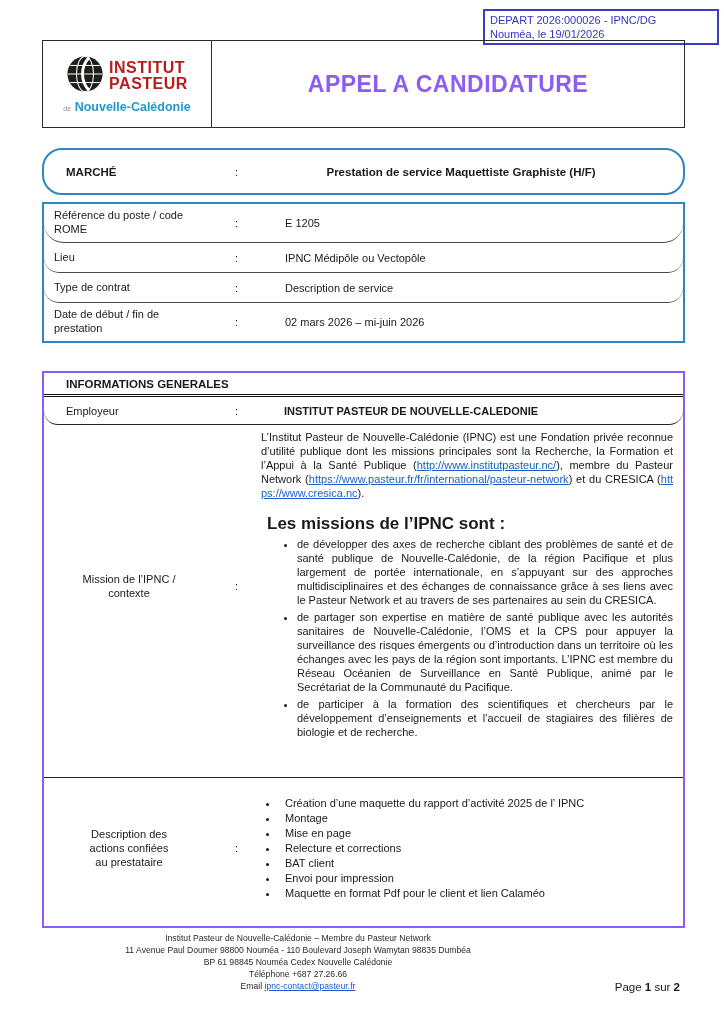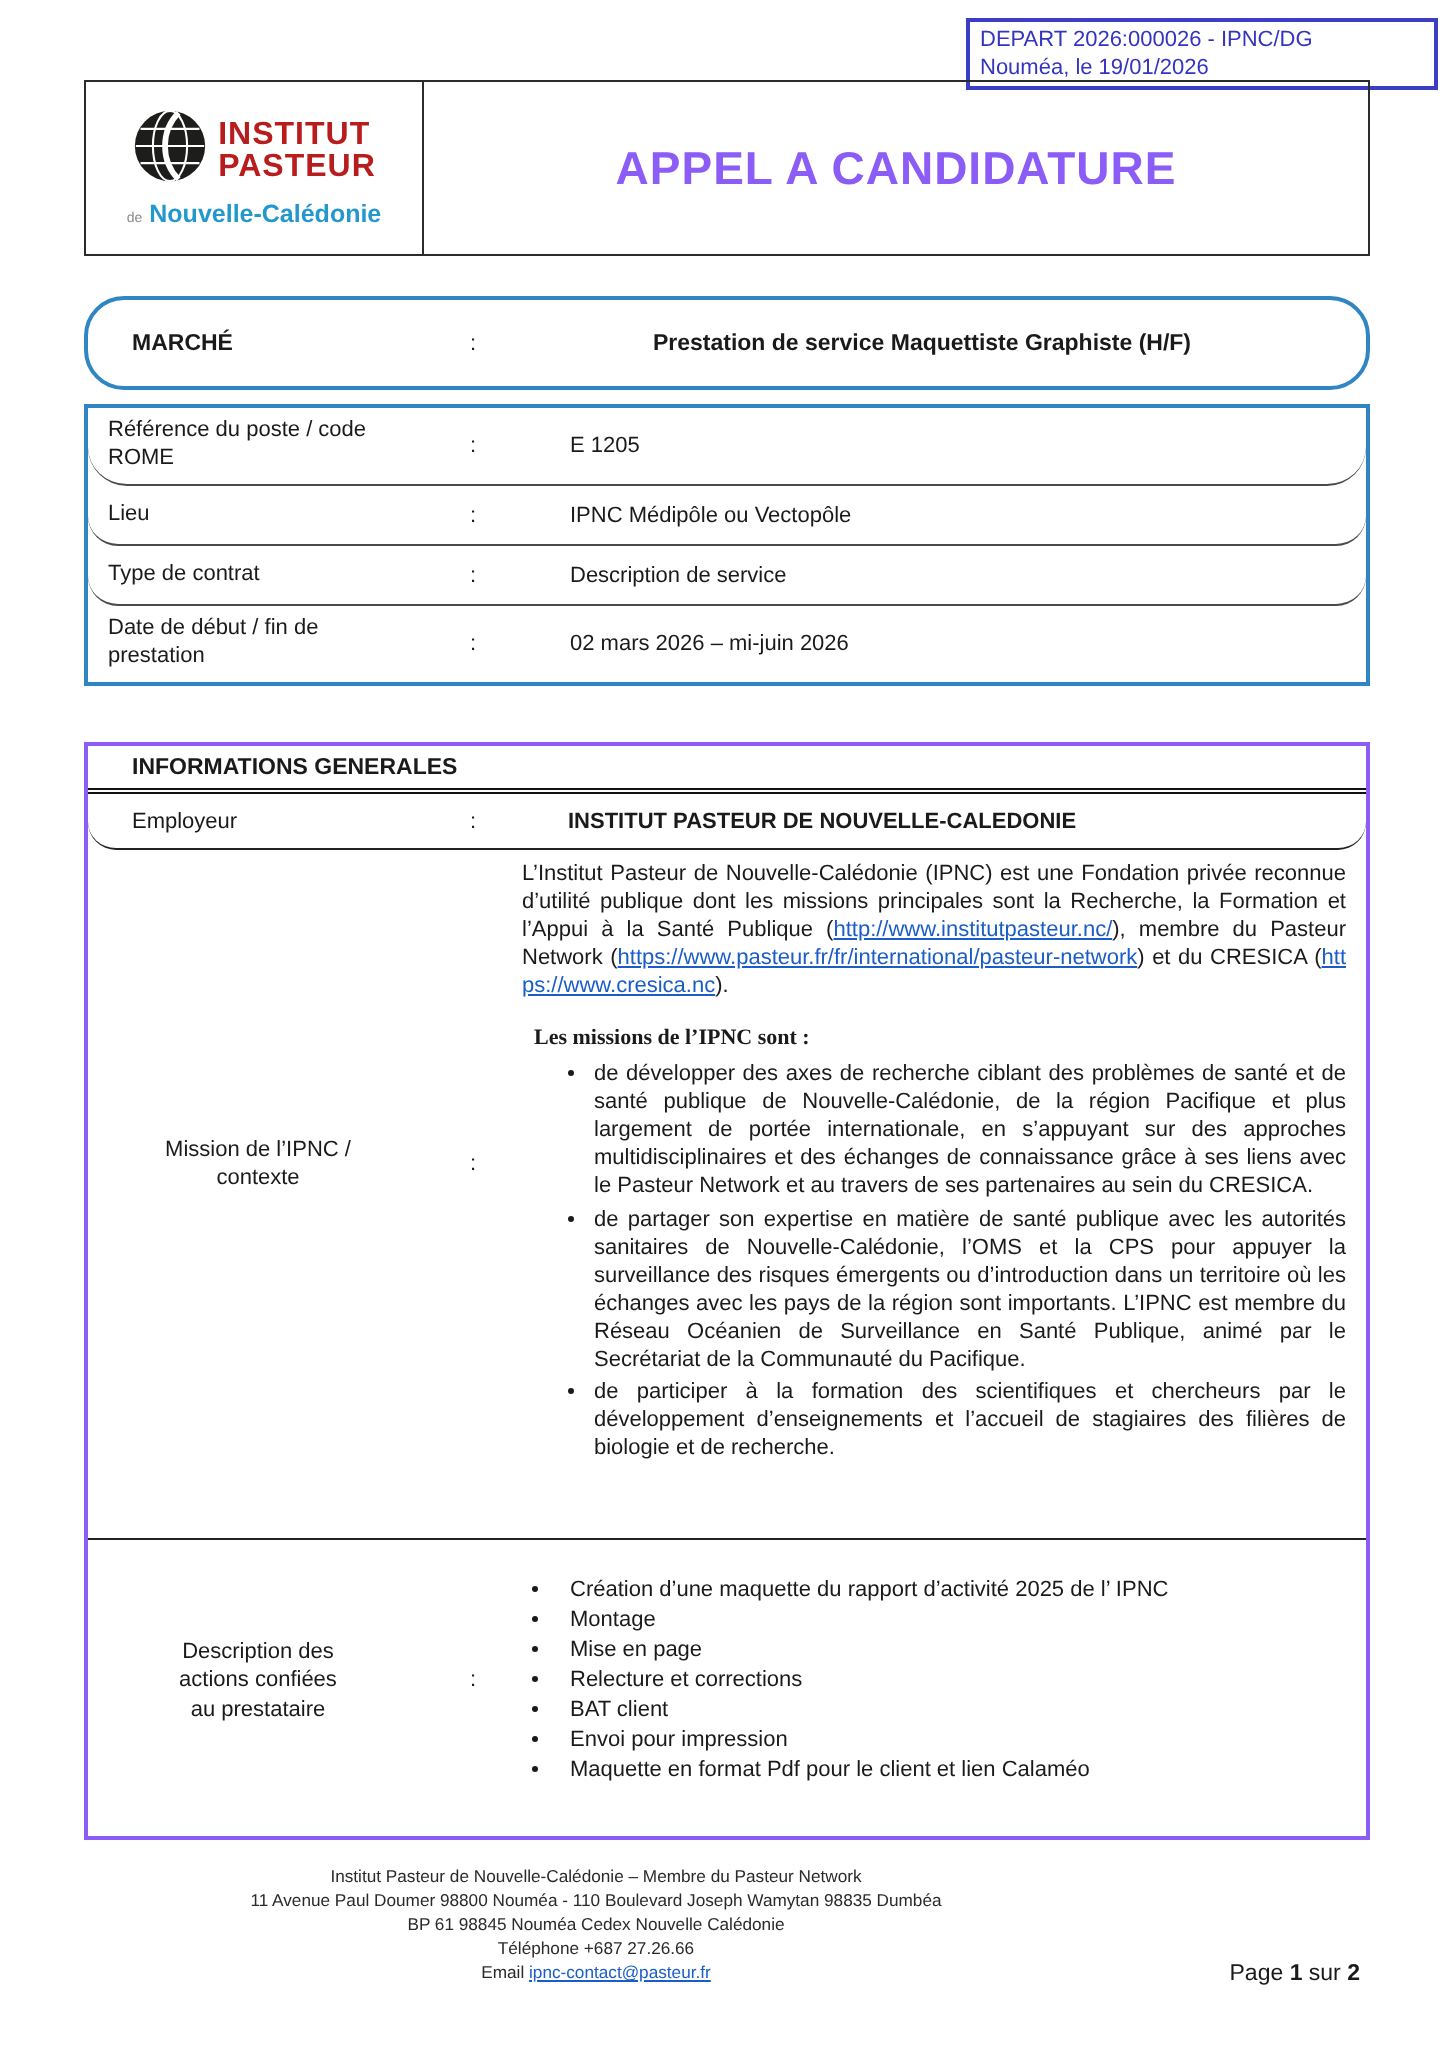--- a/index.html
+++ b/index.html
@@ -57,21 +57,21 @@
   .mission-row{
     display:grid;grid-template-columns:170px 45px 1fr;
     border-bottom:1.5px solid #222;padding:4px 0 34px 0;
   }
   .mission-row .lbl, .desc-row .lbl{
     align-self:center;text-align:center;line-height:1.3;padding:0 6px;
   }
   .mission-row .colon, .desc-row .colon{align-self:center;}
   .mission-content{padding:2px 10px 0 2px;text-align:justify;line-height:1.27;}
   .mission-content a, .footer a{color:#1a5dc8;text-decoration:underline;word-break:break-all;}
-  .mission-heading{font-weight:bold;margin:12px 0 4px 6px;font-size:11px;font-family:Liberation Serif, serif;}
+  .mission-heading{font-weight:bold;margin:12px 0 4px 6px;font-size:17px;}
   .mission-content ul{margin:2px 0 0 0;padding-left:36px;}
   .mission-content li{margin-bottom:3px;}
   .desc-row{
     display:grid;grid-template-columns:170px 45px 1fr;
     padding:16px 0 24px 0;
   }
   .desc-row ul{margin:0;padding-left:20px;}
   .desc-row li{margin:3px 0;padding-left:6px;}
   
   .footer{

